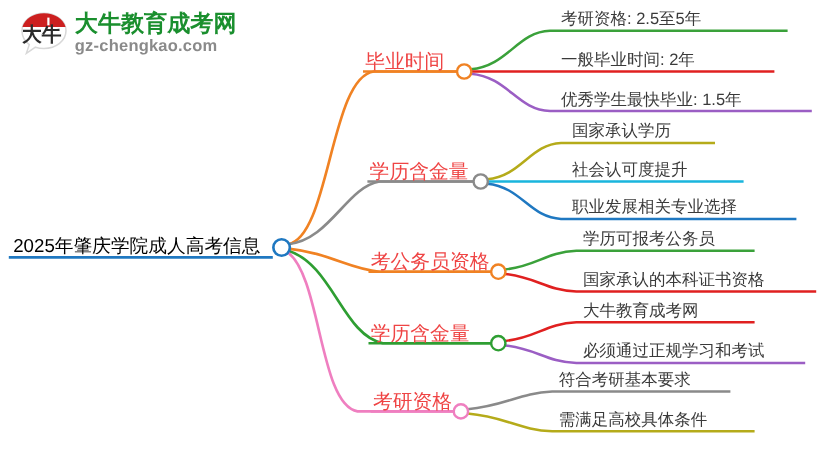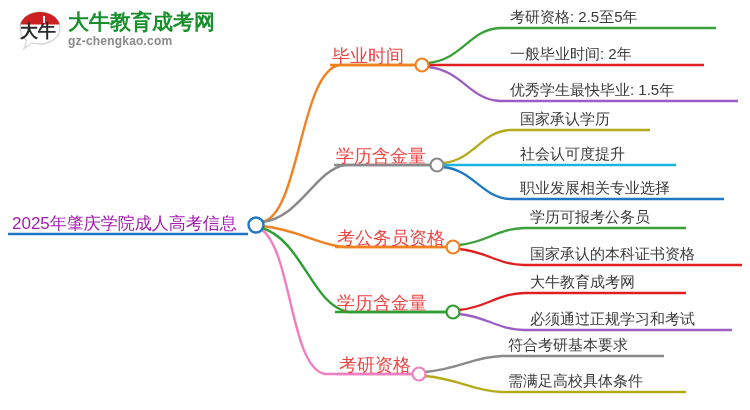--- a/index.html
+++ b/index.html
@@ -44,37 +44,37 @@
   }
   .logo-cn {
     font-size: 21px;
     font-weight: bold;
     color: #1a8f2e;
     letter-spacing: 0px;
     line-height: 24px;
     white-space: nowrap;
   }
   .logo-en {
-    font-size: 12px;
+    font-size: 15px;
     font-weight: bold;
     color: #8a8a8a;
     line-height: 15px;
     letter-spacing: 0.2px;
     white-space: nowrap;
   }
   
   .node-text {
     position: absolute;
     white-space: nowrap;
     color: #3d3d3d;
     font-family: "Liberation Sans", "DejaVu Sans", sans-serif;
   }
   .root-text {
     font-size: 17px;
-    color: #a21caf;
+    color: #000000;
   }
   .branch-text {
     font-size: 18px;
     color: #ef4444;
   }
   .leaf-text {
     font-size: 15px;
     color: #3a3a3a;
   }
   svg { display: block; }

